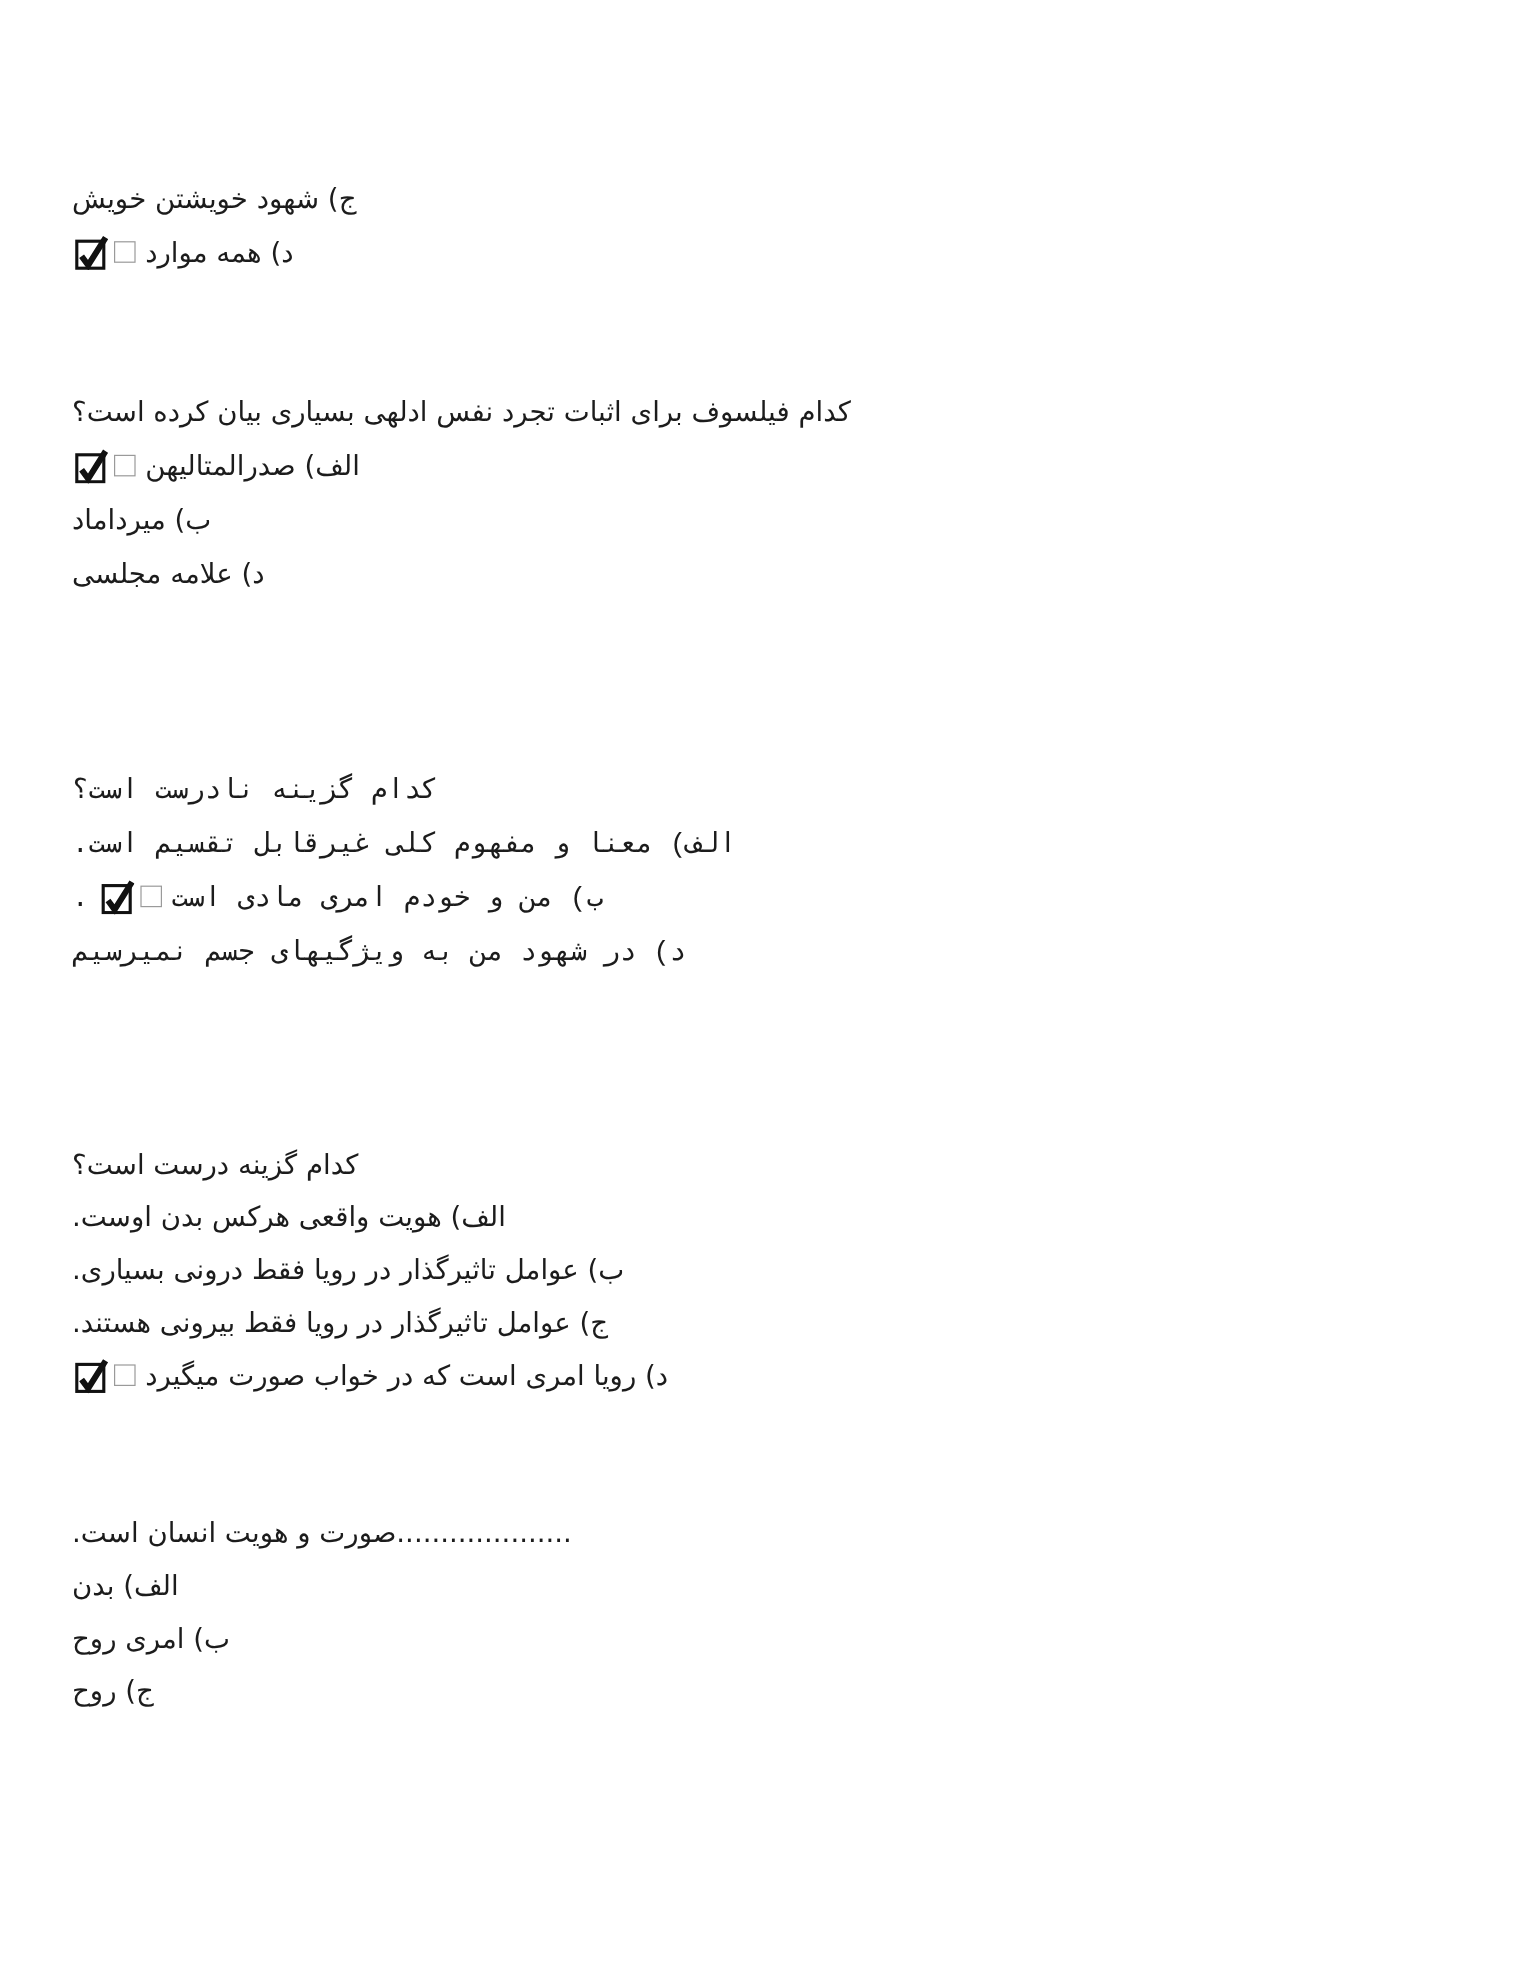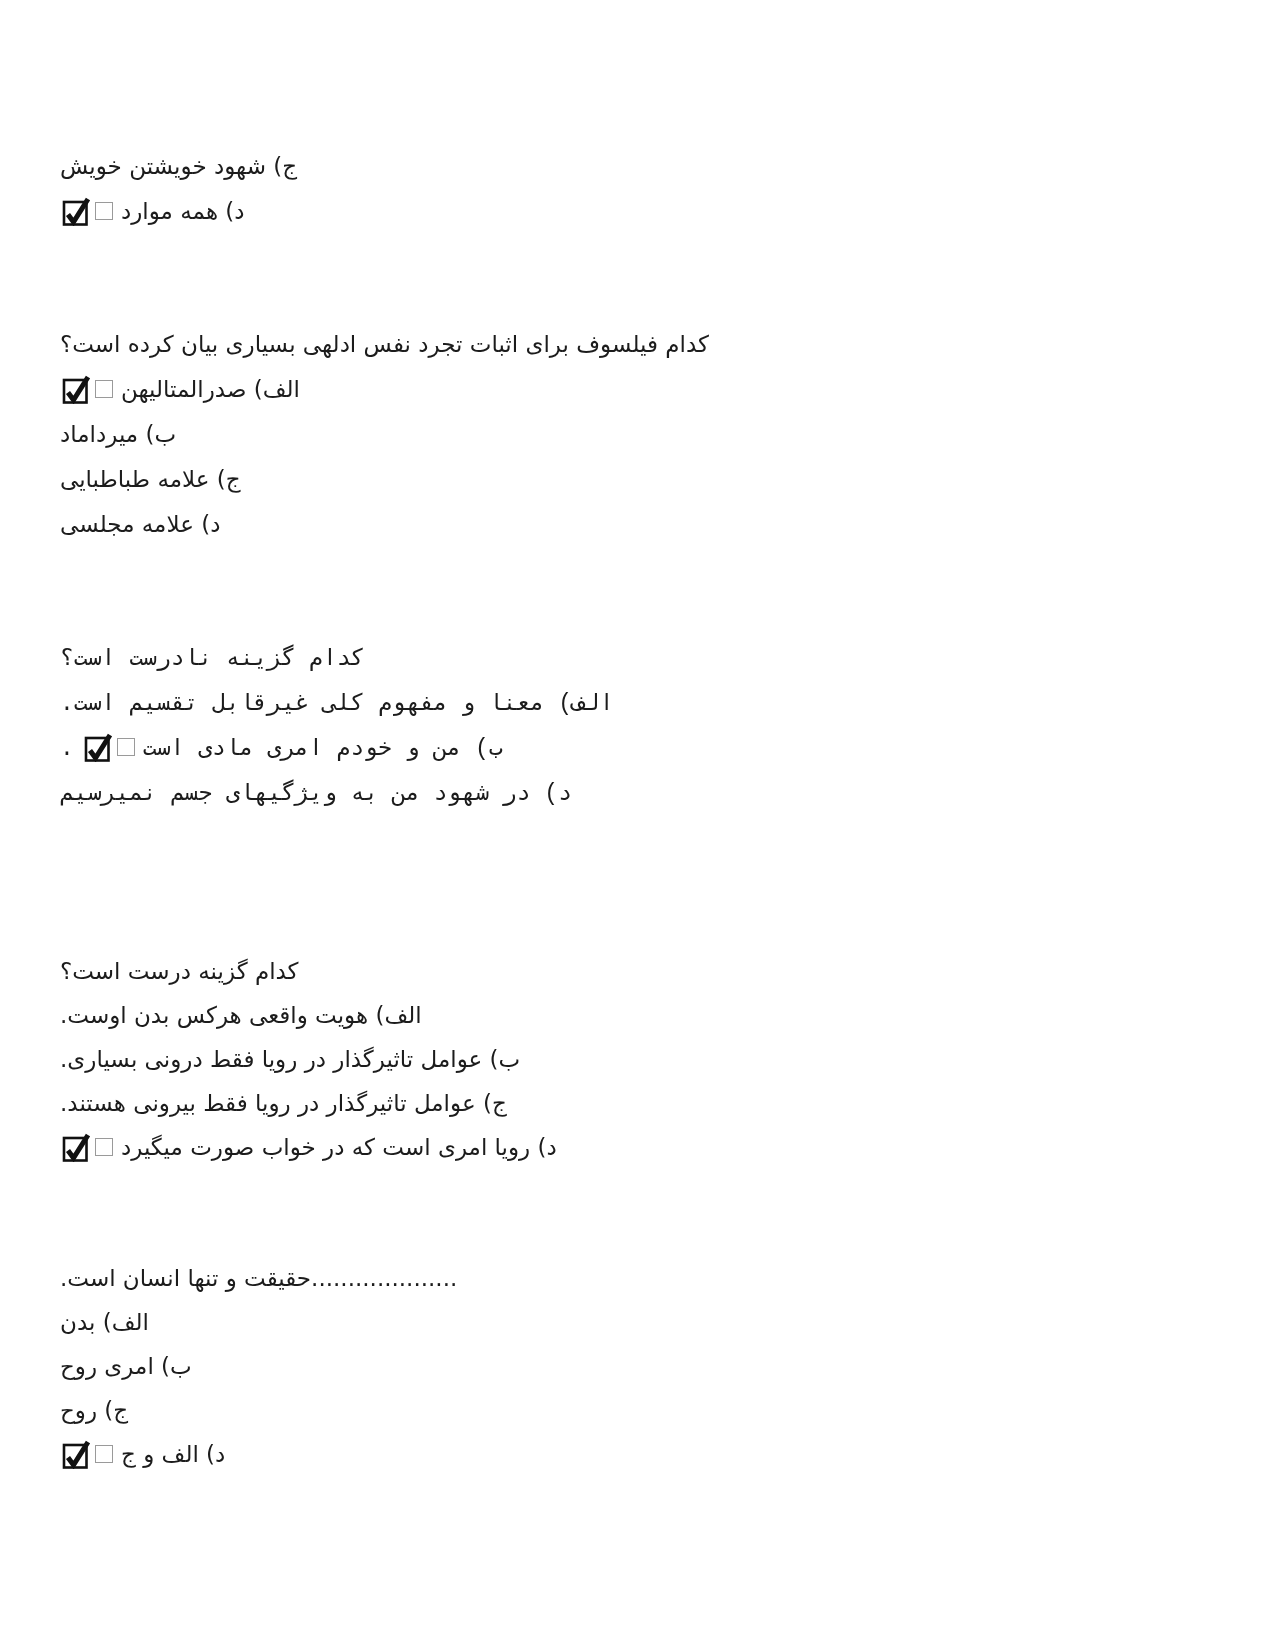--- a/index.html
+++ b/index.html
@@ -70,23 +70,20 @@
     <div class="line">
       <span>الف) صدرالمتالیهن</span><span class="cb-empty"></span><span class="cb-checked"><svg width="28" height="30" viewBox="0 0 28 30">
             <rect x="2" y="6" width="22.5" height="22.5" fill="none" stroke="#111111" stroke-width="2.6"></rect>
             <path d="M6 18.5 L11.5 26 L26 3" fill="none" stroke="#111111" stroke-width="5"></path>
           </svg></span>
     </div>
     <div class="line">
       <span>ب) میرداماد</span>
     </div>
     <div class="line">
-      <span>ج) علامه طباطبایی</span>
-    </div>
-    <div class="line">
       <span>د) علامه مجلسی</span>
     </div>
   </div>
 
   <div class="block b2">
     <div class="line">
       <span>کدام گزینه نادرست است؟</span>
     </div>
     <div class="line">
       <span>الف) معنا و مفهوم کلی غیرقابل تقسیم است.</span>
@@ -118,32 +115,26 @@
     <div class="line">
       <span>د) رویا امری است که در خواب صورت میگیرد</span><span class="cb-empty"></span><span class="cb-checked"><svg width="28" height="30" viewBox="0 0 28 30">
             <rect x="2" y="6" width="22.5" height="22.5" fill="none" stroke="#111111" stroke-width="2.6"></rect>
             <path d="M6 18.5 L11.5 26 L26 3" fill="none" stroke="#111111" stroke-width="5"></path>
           </svg></span>
     </div>
   </div>
 
   <div class="block b4 pitch44">
     <div class="line">
-      <span>....................حقیقت و تنها انسان است.</span>
+      <span>....................صورت و هویت انسان است.</span>
     </div>
     <div class="line">
       <span>الف) بدن</span>
     </div>
     <div class="line">
       <span>ب) امری روح</span>
     </div>
     <div class="line">
       <span>ج) روح</span>
     </div>
-    <div class="line">
-      <span>د) الف و ج</span><span class="cb-empty"></span><span class="cb-checked"><svg width="28" height="30" viewBox="0 0 28 30">
-            <rect x="2" y="6" width="22.5" height="22.5" fill="none" stroke="#111111" stroke-width="2.6"></rect>
-            <path d="M6 18.5 L11.5 26 L26 3" fill="none" stroke="#111111" stroke-width="5"></path>
-          </svg></span>
-    </div>
   </div>
 
 </div>
 
 </body></html>

